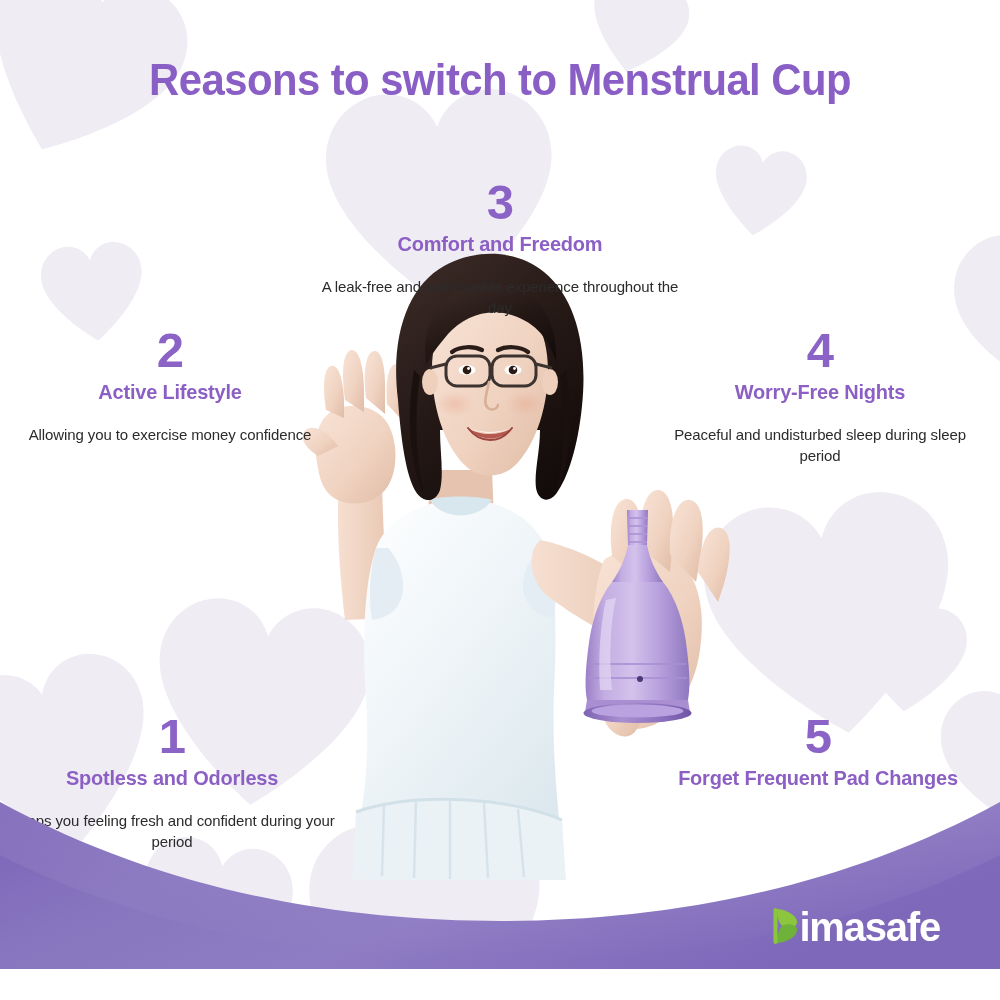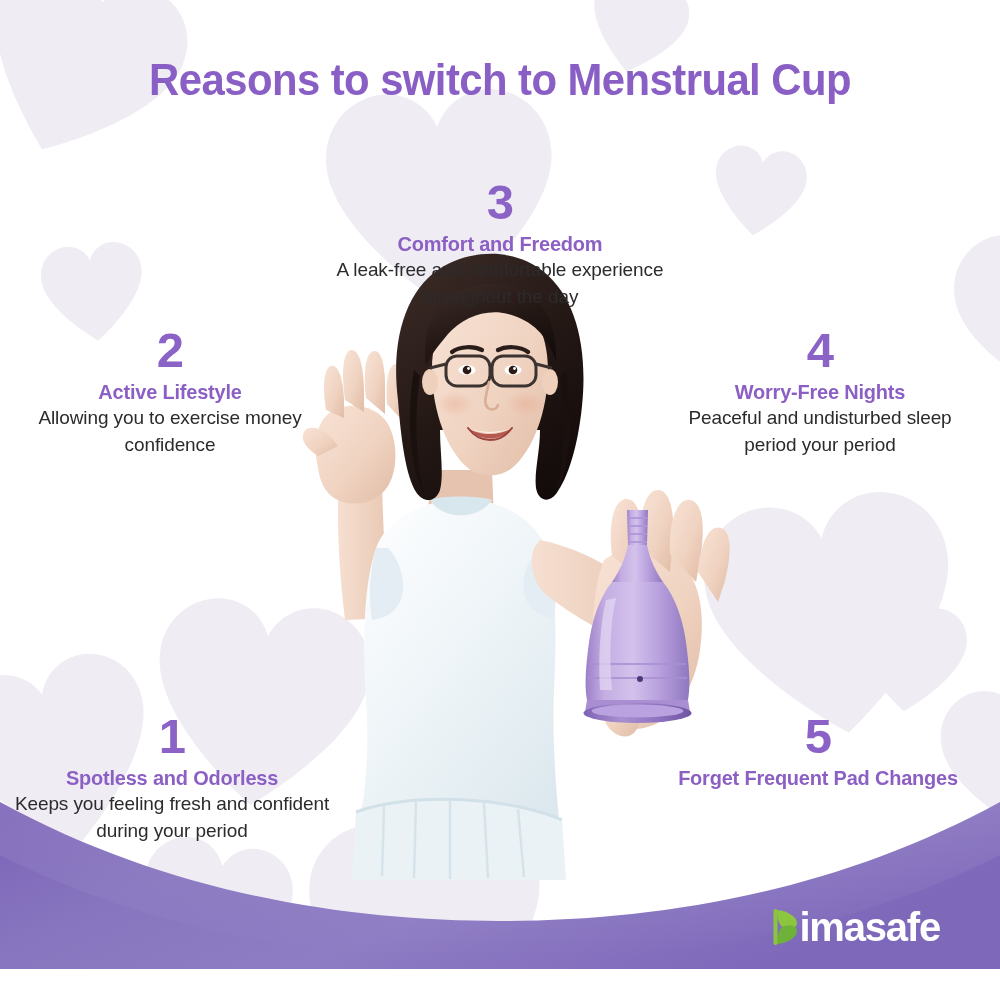--- a/index.html
+++ b/index.html
@@ -74,25 +74,25 @@
     font-size: 21px;
     font-weight: 700;
     color: #8B5FC4;
     line-height: 1.18;
     margin-top: 5px;
     letter-spacing: -0.2px;
     transform: scaleX(0.95);
     font-family: "Liberation Sans", sans-serif;
   }
   .reason .desc {
-    font-size: 19px;
+    font-size: 15px;
     font-weight: 400;
     color: #2b2b2b;
     line-height: 1.42;
-    margin-top: 0;
+    margin-top: 19px;
     letter-spacing: -0.1px;
     font-family: "Liberation Sans", sans-serif;
   }
 
   #reason-3 { left: 320px; top: 178px; width: 360px; }
   #reason-2 { left: 20px;  top: 326px; width: 300px; }
   #reason-4 { left: 660px; top: 326px; width: 320px; }
   #reason-1 { left: 0px;   top: 712px; width: 344px; }
   #reason-5 { left: 640px; top: 712px; width: 356px; }
 
@@ -105,21 +105,20 @@
     z-index: 7;
   }
 
   
   #brand-logo {
     position: absolute;
     right: 57px;
     bottom: 22px;
     z-index: 8;
     display: flex;
-    align-items: center;
     gap: 2px;
   }
   #brand-logo .leaf-icon { display: block; width: 28px; height: 38px; }
   #brand-logo .wordmark {
     font-size: 40px;
     font-weight: 700;
     color: #ffffff;
     letter-spacing: -1.2px;
     font-family: "Liberation Sans", sans-serif;
     line-height: 1;
@@ -351,21 +350,21 @@
 
   <div class="reason" id="reason-2">
     <div class="num">2</div>
     <div class="heading">Active Lifestyle</div>
     <div class="desc">Allowing you to exercise money confidence</div>
   </div>
 
   <div class="reason" id="reason-4">
     <div class="num">4</div>
     <div class="heading">Worry-Free Nights</div>
-    <div class="desc">Peaceful and undisturbed sleep period your period</div>
+    <div class="desc">Peaceful and undisturbed sleep during sleep period</div>
   </div>
 
   <div class="reason" id="reason-1">
     <div class="num">1</div>
     <div class="heading">Spotless and Odorless</div>
     <div class="desc">Keeps you feeling fresh and confident during your period</div>
   </div>
 
   <div class="reason" id="reason-5">
     <div class="num">5</div>

